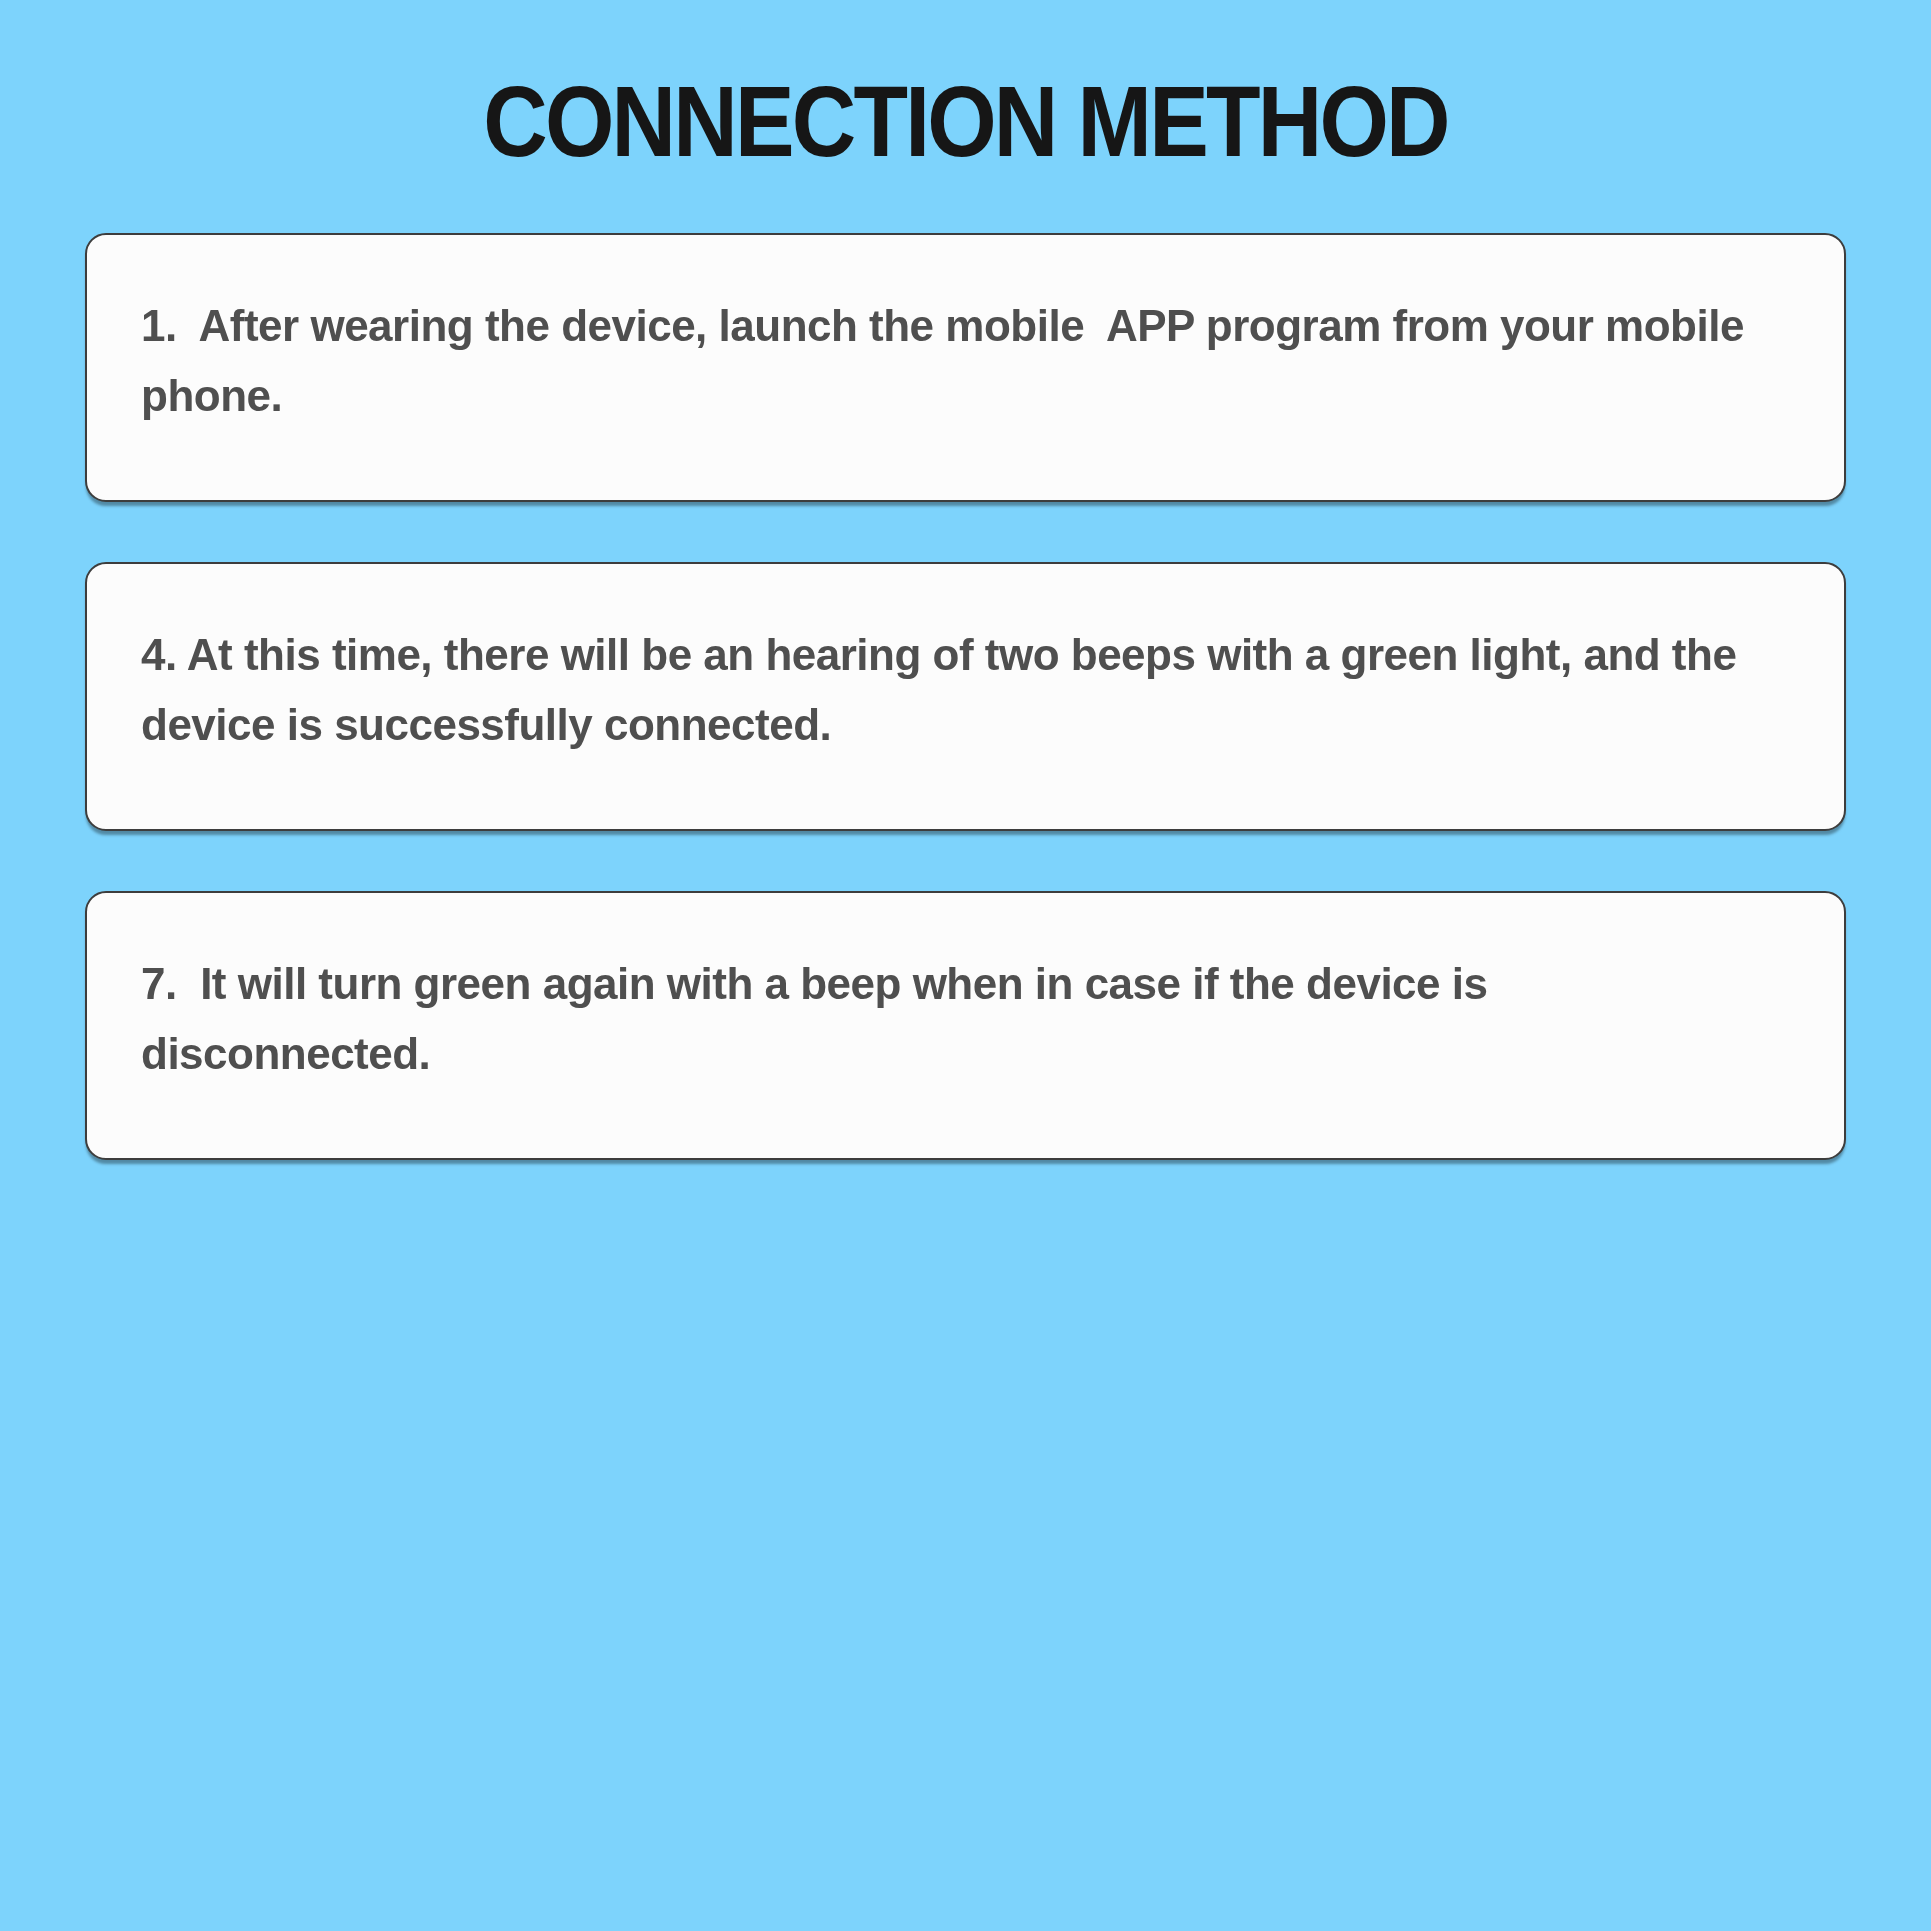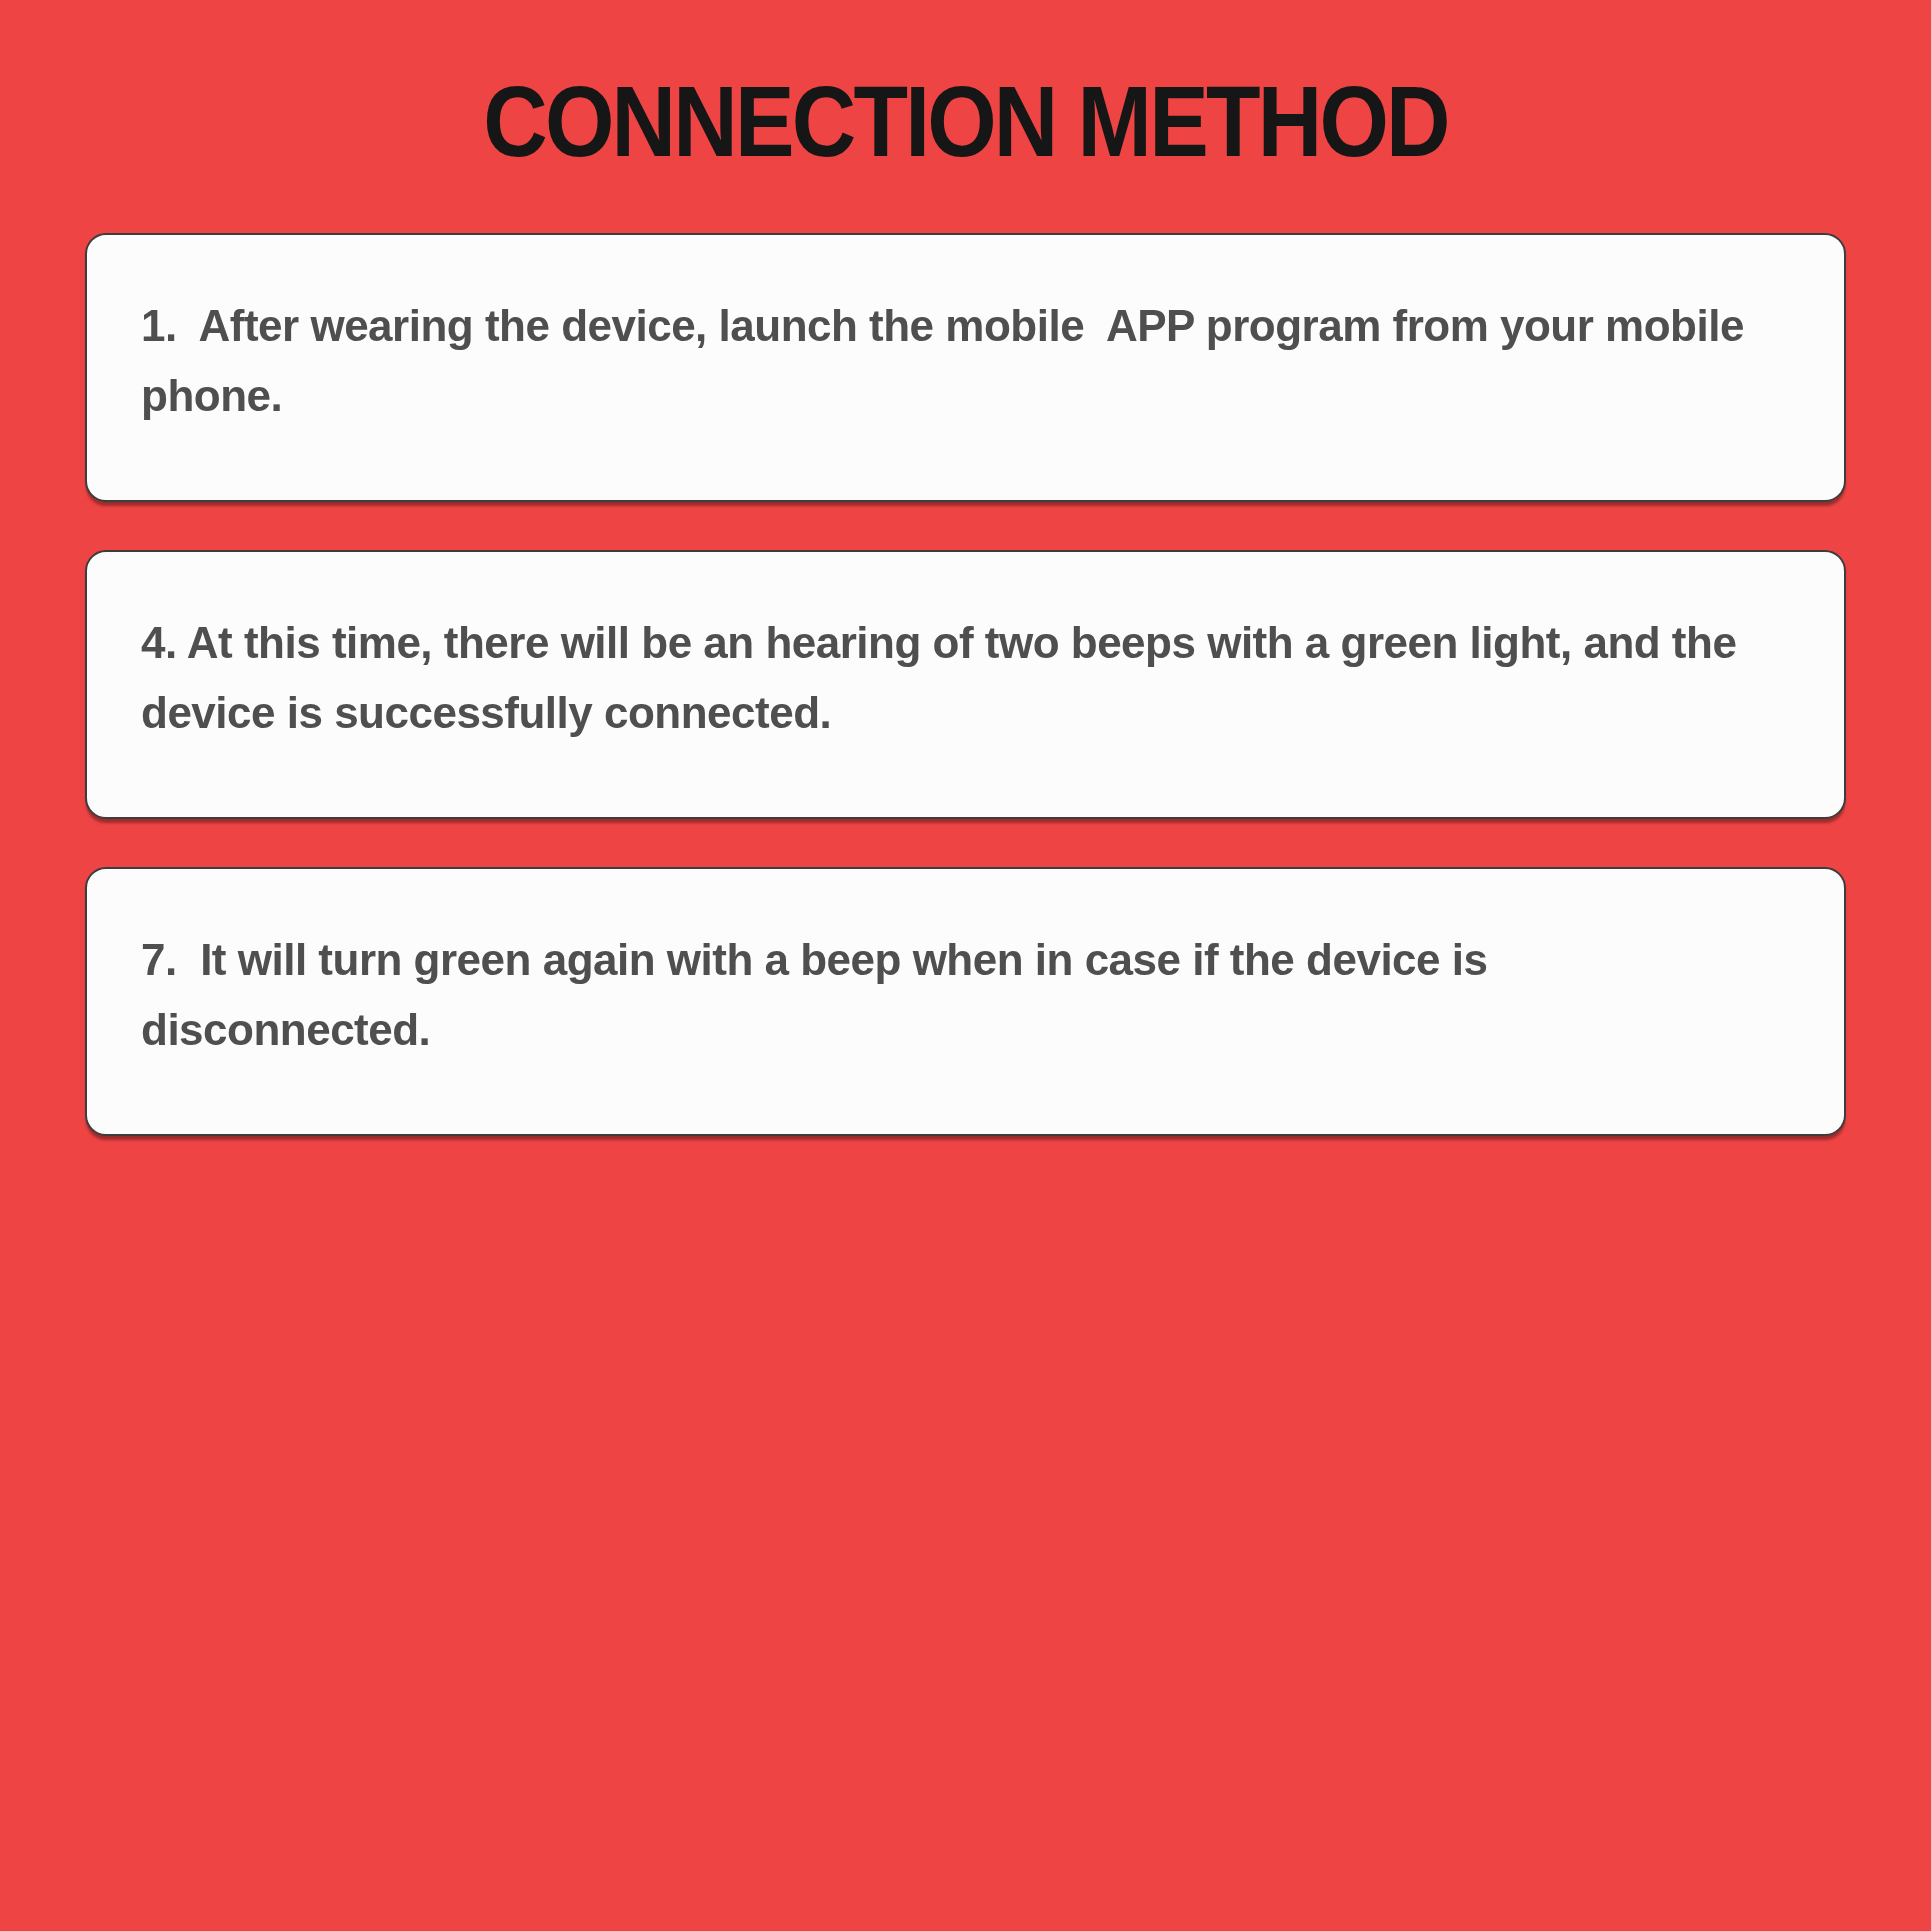--- a/index.html
+++ b/index.html
@@ -5,38 +5,38 @@
   html, body {
     margin: 0;
     padding: 0;
     background: #f7f7f7;
     font-family: "Liberation Sans", "DejaVu Sans", sans-serif;
   }
   .page {
     width: 1931px;
     height: 1931px;
     box-sizing: border-box;
-    background: #ef4444;
+    background: #7dd3fc;
     padding: 68px 85px 0 85px;
     overflow: hidden;
   }
   .page-title {
     text-align: center;
     font-size: 93px;
     font-weight: 800;
     color: #161616;
     letter-spacing: -2.9px;
     transform: scaleY(1.08) scaleX(0.96);
     margin: 0 0 58px 0;
     white-space: nowrap;
   }
   .steps {
     display: flex;
     flex-direction: column;
-    gap: 48px;
+    gap: 60px;
   }
   .step-box {
     box-sizing: border-box;
     width: 100%;
     background: #fcfcfc;
     border: 2.9px solid #3d3d3d;
     border-radius: 21px;
     padding: 56px 58px 70px 54px;
     box-shadow: 0 4.8px 2.9px -1px rgba(0,0,0,0.35);
   }

